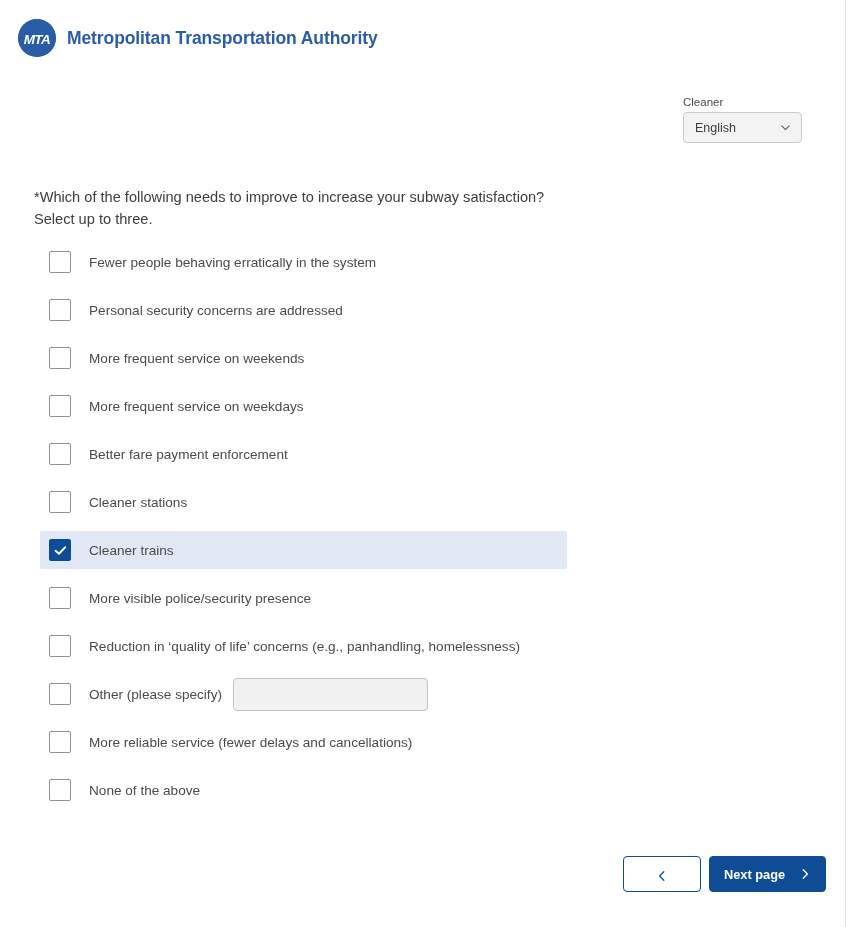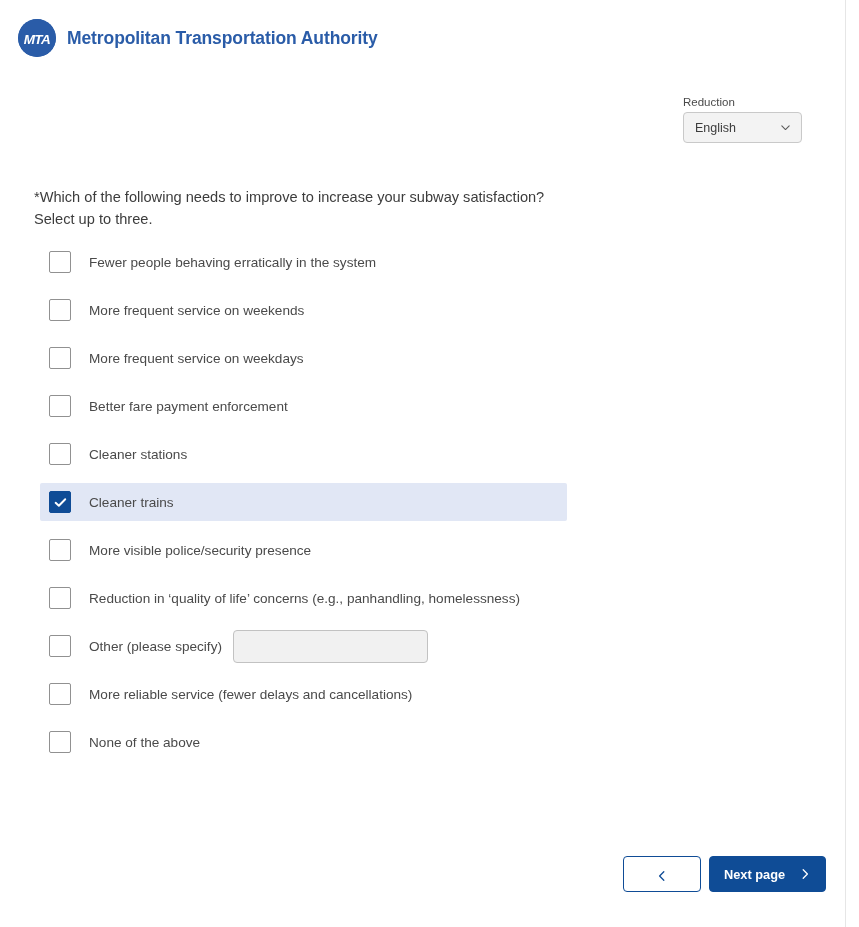--- a/index.html
+++ b/index.html
@@ -211,38 +211,42 @@
     <div class="mta-logo">
       <svg viewBox="0 0 38 38" width="38" height="38" aria-hidden="true">
         <circle cx="19" cy="19" r="19" fill="#2a5ca8"></circle>
         <text x="19" y="24.5" font-family="Liberation Sans, sans-serif" font-size="13.5" font-weight="bold" font-style="italic" fill="#ffffff" text-anchor="middle" letter-spacing="-0.5">MTA</text>
       </svg>
     </div>
     <div class="brand-title">Metropolitan Transportation Authority</div>
   </div>
 
   <div class="language-block">
-    <div class="language-label">Reduction</div>
+    <div class="language-label">Cleaner</div>
     <div class="language-select">
       <span>English</span>
       <span class="chev-down">
         <svg viewBox="0 0 12 12" width="11" height="11" aria-hidden="true">
           <path d="M2 4.2 L6 8.2 L10 4.2" fill="none" stroke="currentColor" stroke-width="1.2" stroke-linecap="round" stroke-linejoin="round"></path>
         </svg>
       </span>
     </div>
   </div>
 
   <div class="question">*Which of the following needs to improve to increase your subway satisfaction?
  Select up to three.</div>
 
   <div class="options" id="options-list">
       <div class="option-row">
         <div class="cbox"></div>
         <span class="option-label">Fewer people behaving erratically in the system</span>
+      </div>
+      <div class="option-row">
+        <div class="cbox"></div>
+        <span class="option-label">Personal security concerns are addressed</span>
       </div>
       <div class="option-row">
         <div class="cbox"></div>
         <span class="option-label">More frequent service on weekends</span>
       </div>
       <div class="option-row">
         <div class="cbox"></div>
         <span class="option-label">More frequent service on weekdays</span>
       </div>
       <div class="option-row">

